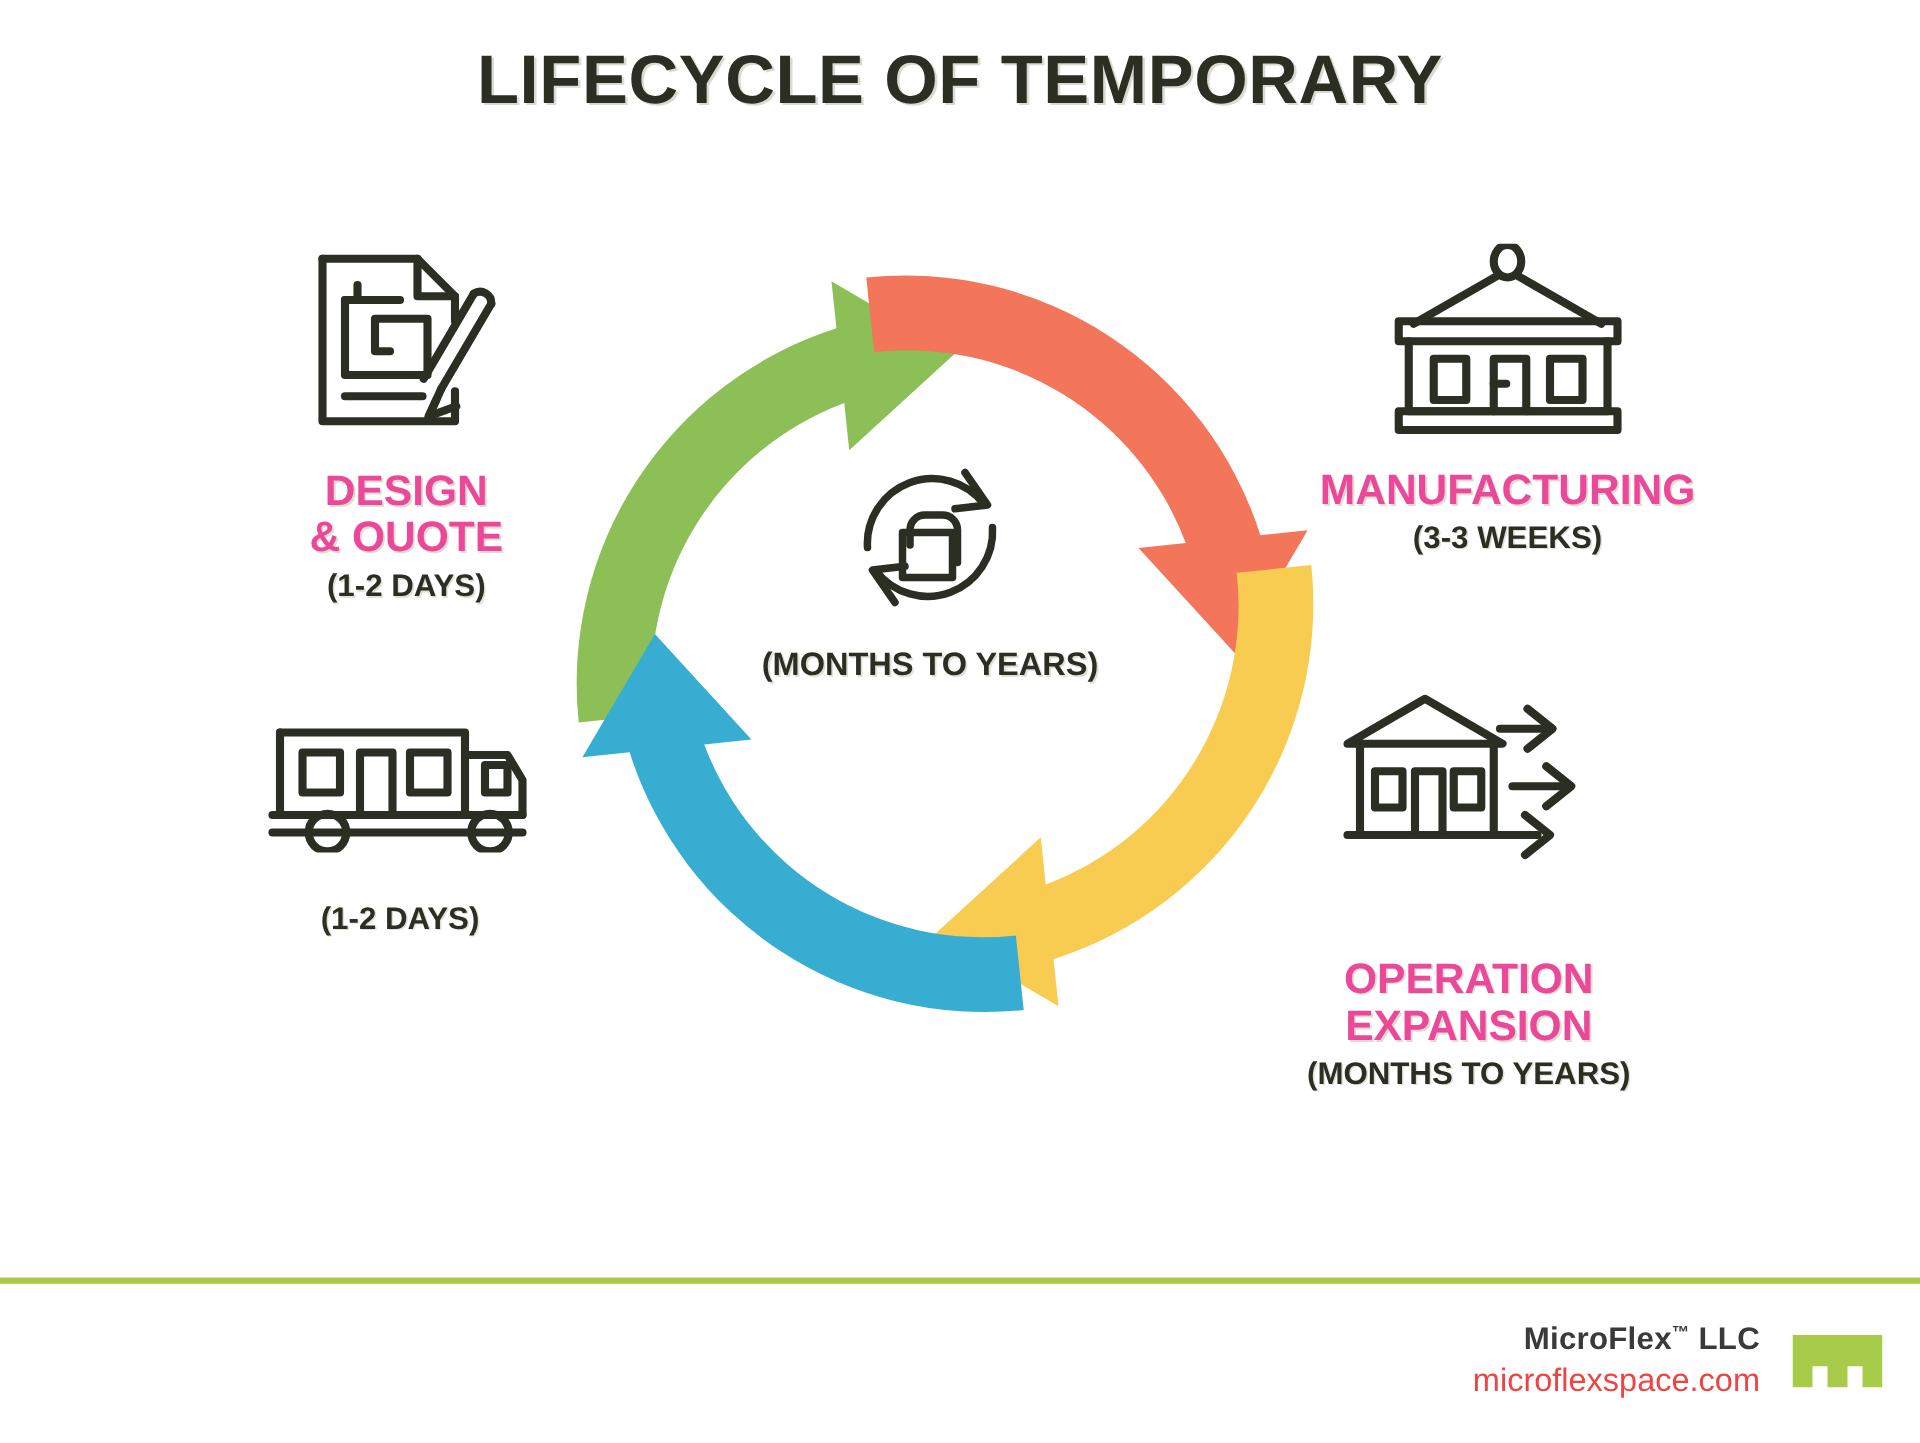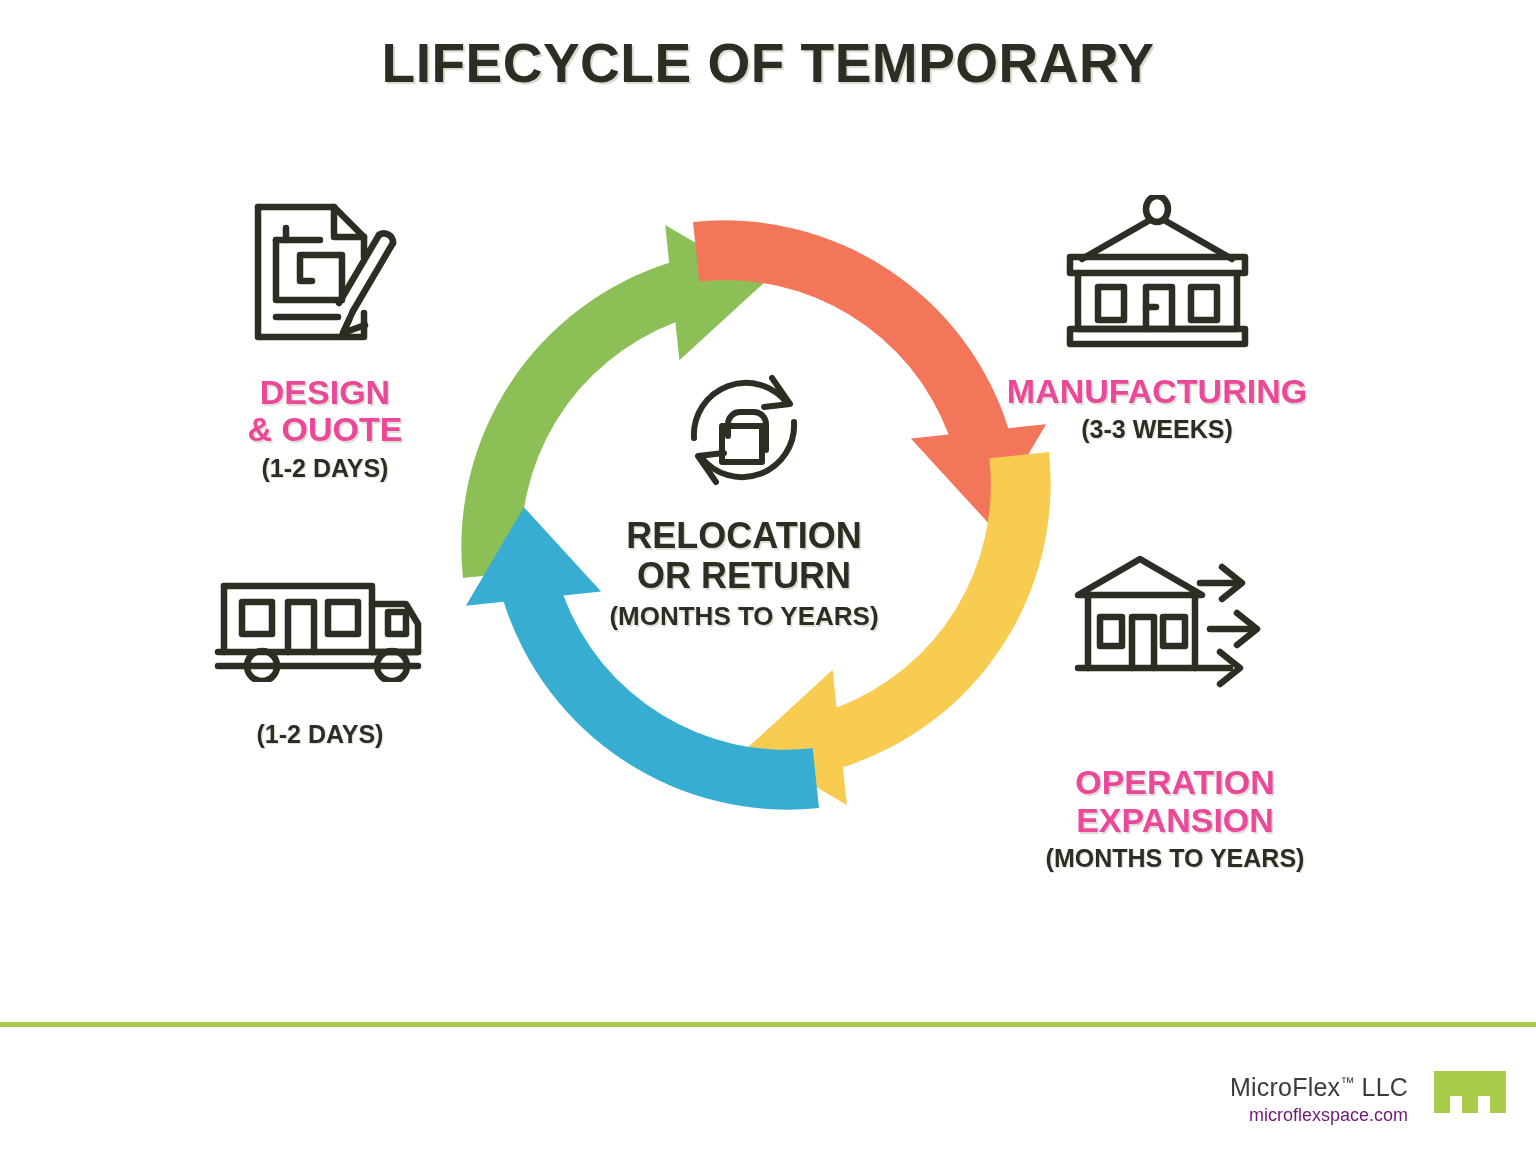--- a/index.html
+++ b/index.html
@@ -74,21 +74,21 @@
     margin-top: 5px;
     font-weight: bold;
     font-size: 25px;
     color: #2B2E22;
     text-shadow: 1.2px 1.2px 0 rgba(195,193,176,.5);
   }
 
   #stage-design      { left: 180px; top: 195px; width: 290px; text-align: center; }
   #stage-design .icon-wrap { margin-bottom: 20px; }
 
-  #stage-manufacturing { left: 967px; top: 195px; width: 380px; text-align: center; }
+  #stage-manufacturing { left: 1016px; top: 195px; width: 380px; text-align: center; }
   #stage-manufacturing .icon-wrap { margin-bottom: 16px; }
 
   #stage-operation   { left: 980px; top: 553px; width: 390px; text-align: center; }
   #stage-operation .icon-wrap { margin-bottom: 22px; }
 
   #stage-delivery    { left: 150px; top: 572px; width: 340px; text-align: center; }
   #stage-delivery .icon-wrap { margin-bottom: 34px; }
 
   
   .footer-rule {
@@ -99,32 +99,31 @@
   }
   .footer {
     position: absolute;
     right: 30px; top: 1057px;
     display: flex;
     align-items: center;
     gap: 26px;
   }
   .footer-text { text-align: right; }
   .brand {
-    font-weight: normal;
+    font-weight: bold;
     font-size: 25px;
     color: #3A3A3A;
     letter-spacing: .2px;
     white-space: nowrap;
-    margin-top: 16px;
   }
   .brand sup { font-size: 14px; vertical-align: super; }
   .site {
     margin-top: 3px;
-    font-size: 18px;
-    color: #701a75;
+    font-size: 26px;
+    color: #ef4444;
     white-space: nowrap;
   }
   .logo-mark { display: block; }
 </style>
 </head>
 <body>
 
 <div id="page">
 
   <h1 class="title">
@@ -193,24 +192,20 @@
         <path d="M 20 78 A 52 52 0 0 1 113 43"></path>
         <polyline points="98,18 116,44 90,47"></polyline>
 
         <path d="M 120 62 A 52 52 0 0 1 27 97"></path>
         <polyline points="42,122 24,96 50,93"></polyline>
 
         <path d="M 54 76 v -12 a 12 12 0 0 1 12 -12 h 14 a 12 12 0 0 1 12 12 v 26"></path>
         <rect x="48" y="66" width="40" height="36"></rect>
       </g>
     </svg>
-    <div class="center-title">
-      <span>RELOCATION</span><br>
-      <span>OR RETURN</span>
-    </div>
     <div class="center-sub">(MONTHS TO YEARS)</div>
   </div>
 
   <div class="stage" id="stage-design">
     <span class="icon-wrap">
       <svg width="175" height="155" viewBox="0 0 175 155">
         <g fill="none" stroke="#2B2E22" stroke-width="6.5" stroke-linecap="round" stroke-linejoin="round">
 
           <path d="M 20 12 H 96 L 126 42 V 62"></path>
           <path d="M 20 12 V 142 H 126 V 118"></path>

